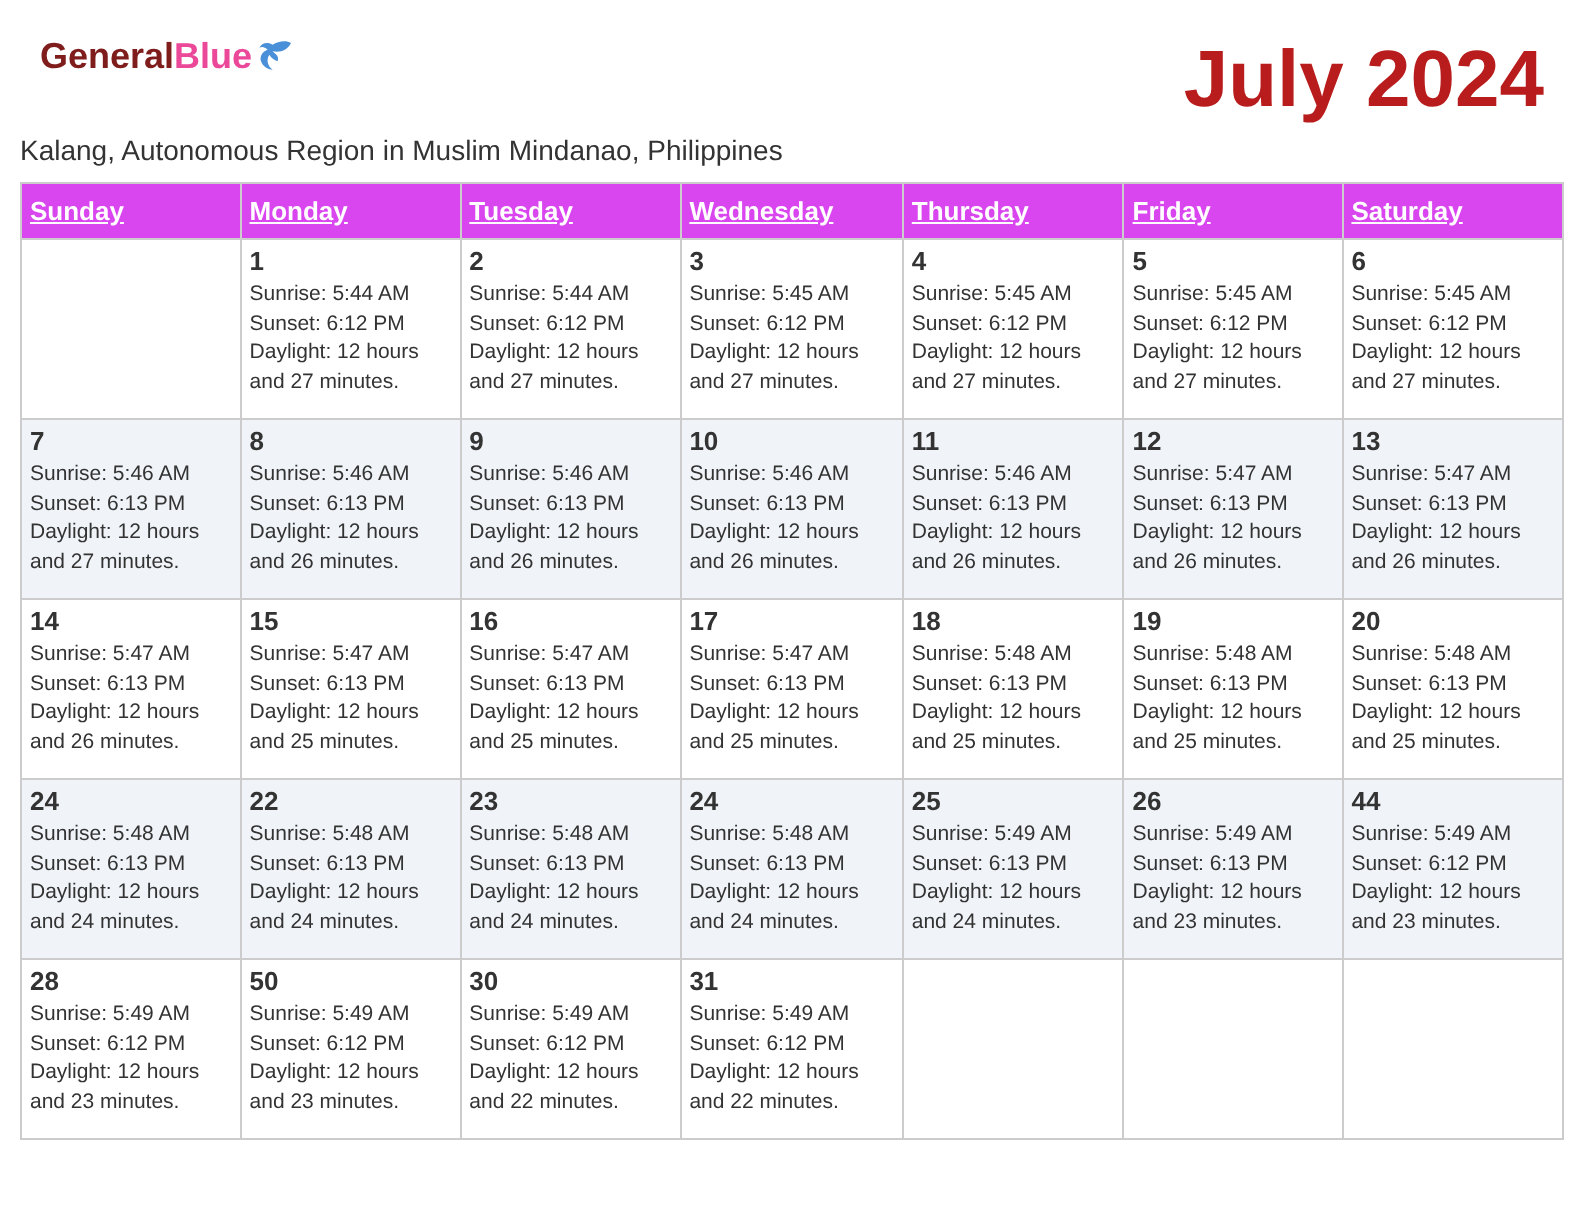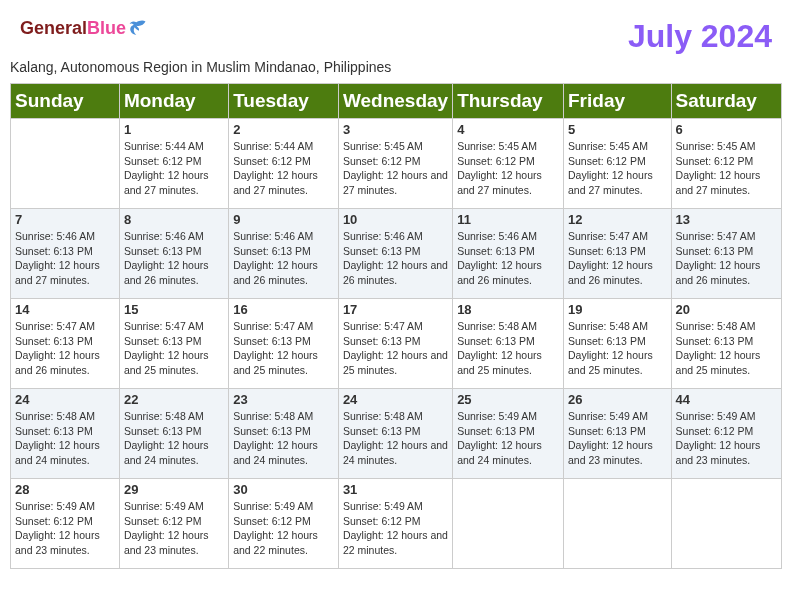--- a/index.html
+++ b/index.html
@@ -35,44 +35,45 @@
     .logo-bird {
       width: 20px;
       height: 20px;
       margin-left: 2px;
     }
     .logo-row {
       display: flex;
       align-items: center;
     }
     .month-title {
-      font-size: 32px;
-      font-weight: bold;
-      color: #8b5cf6;
+      font-size: 40px;
+      font-weight: bold;
+      color: #b91c1c;
       text-align: right;
     }
     .subtitle {
       text-align: left;
       font-size: 14px;
       color: #333;
       margin-bottom: 8px;
     }
     .calendar {
       width: 100%;
       border-collapse: collapse;
       font-size: 11px;
     }
     .calendar th {
-      background: #4d7c0f;
+      background: #d946ef;
       color: #fff;
       padding: 6px 4px;
       text-align: left;
-      font-size: 19px;
+      font-size: 13px;
       font-weight: bold;
       border: 1px solid #ccc;
+      text-decoration: underline;
     }
     .calendar td {
       border: 1px solid #ccc;
       vertical-align: top;
       padding: 3px 4px;
       width: 113px;
       min-height: 80px;
       height: 90px;
     }
     .day-number {
@@ -245,21 +246,21 @@
           <span class="day-number">44</span>
           <div class="day-info">Sunrise: 5:49 AM<br>Sunset: 6:12 PM<br>Daylight: 12 hours and 23 minutes.</div>
         </td>
       </tr>
       <tr>
         <td>
           <span class="day-number">28</span>
           <div class="day-info">Sunrise: 5:49 AM<br>Sunset: 6:12 PM<br>Daylight: 12 hours and 23 minutes.</div>
         </td>
         <td>
-          <span class="day-number">29</span>
+          <span class="day-number">50</span>
           <div class="day-info">Sunrise: 5:49 AM<br>Sunset: 6:12 PM<br>Daylight: 12 hours and 23 minutes.</div>
         </td>
         <td>
           <span class="day-number">30</span>
           <div class="day-info">Sunrise: 5:49 AM<br>Sunset: 6:12 PM<br>Daylight: 12 hours and 22 minutes.</div>
         </td>
         <td>
           <span class="day-number">31</span>
           <div class="day-info">Sunrise: 5:49 AM<br>Sunset: 6:12 PM<br>Daylight: 12 hours and 22 minutes.</div>
         </td>

